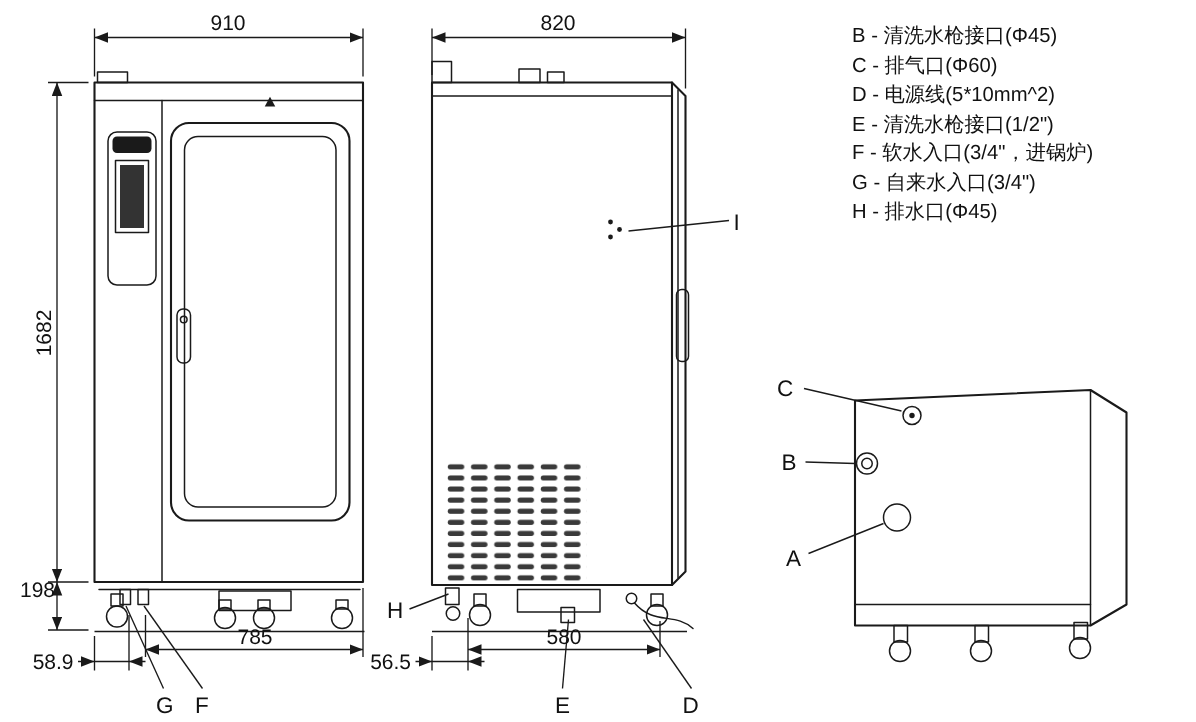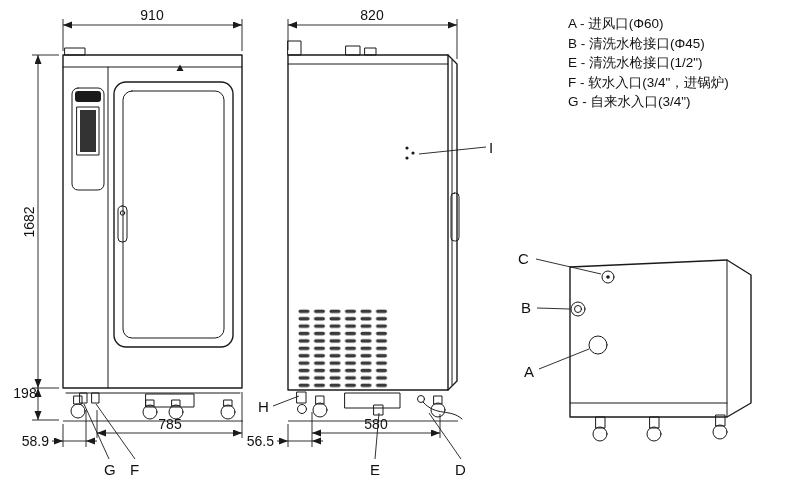--- a/index.html
+++ b/index.html
@@ -175,20 +175,22 @@
       <line x1="537" y1="308" x2="570" y2="309"></line>
       <line x1="539" y1="369" x2="589" y2="349"></line>
     </g>
     <text class="callout" x="518" y="264">C</text>
     <text class="callout" x="521" y="313">B</text>
     <text class="callout" x="524" y="377">A</text>
   </g>
 </svg>
 
 <div class="legend">
-  <div class="legend-line">A - 进风口(Φ60)</div>
   <div class="legend-line">B - 清洗水枪接口(Φ45)</div>
+  <div class="legend-line">C - 排气口(Φ60)</div>
+  <div class="legend-line">D - 电源线(5*10mm^2)</div>
   <div class="legend-line">E - 清洗水枪接口(1/2")</div>
   <div class="legend-line">F - 软水入口(3/4"，进锅炉)</div>
   <div class="legend-line">G - 自来水入口(3/4")</div>
+  <div class="legend-line">H - 排水口(Φ45)</div>
 </div>
 
 </div>
 
 </body></html>

